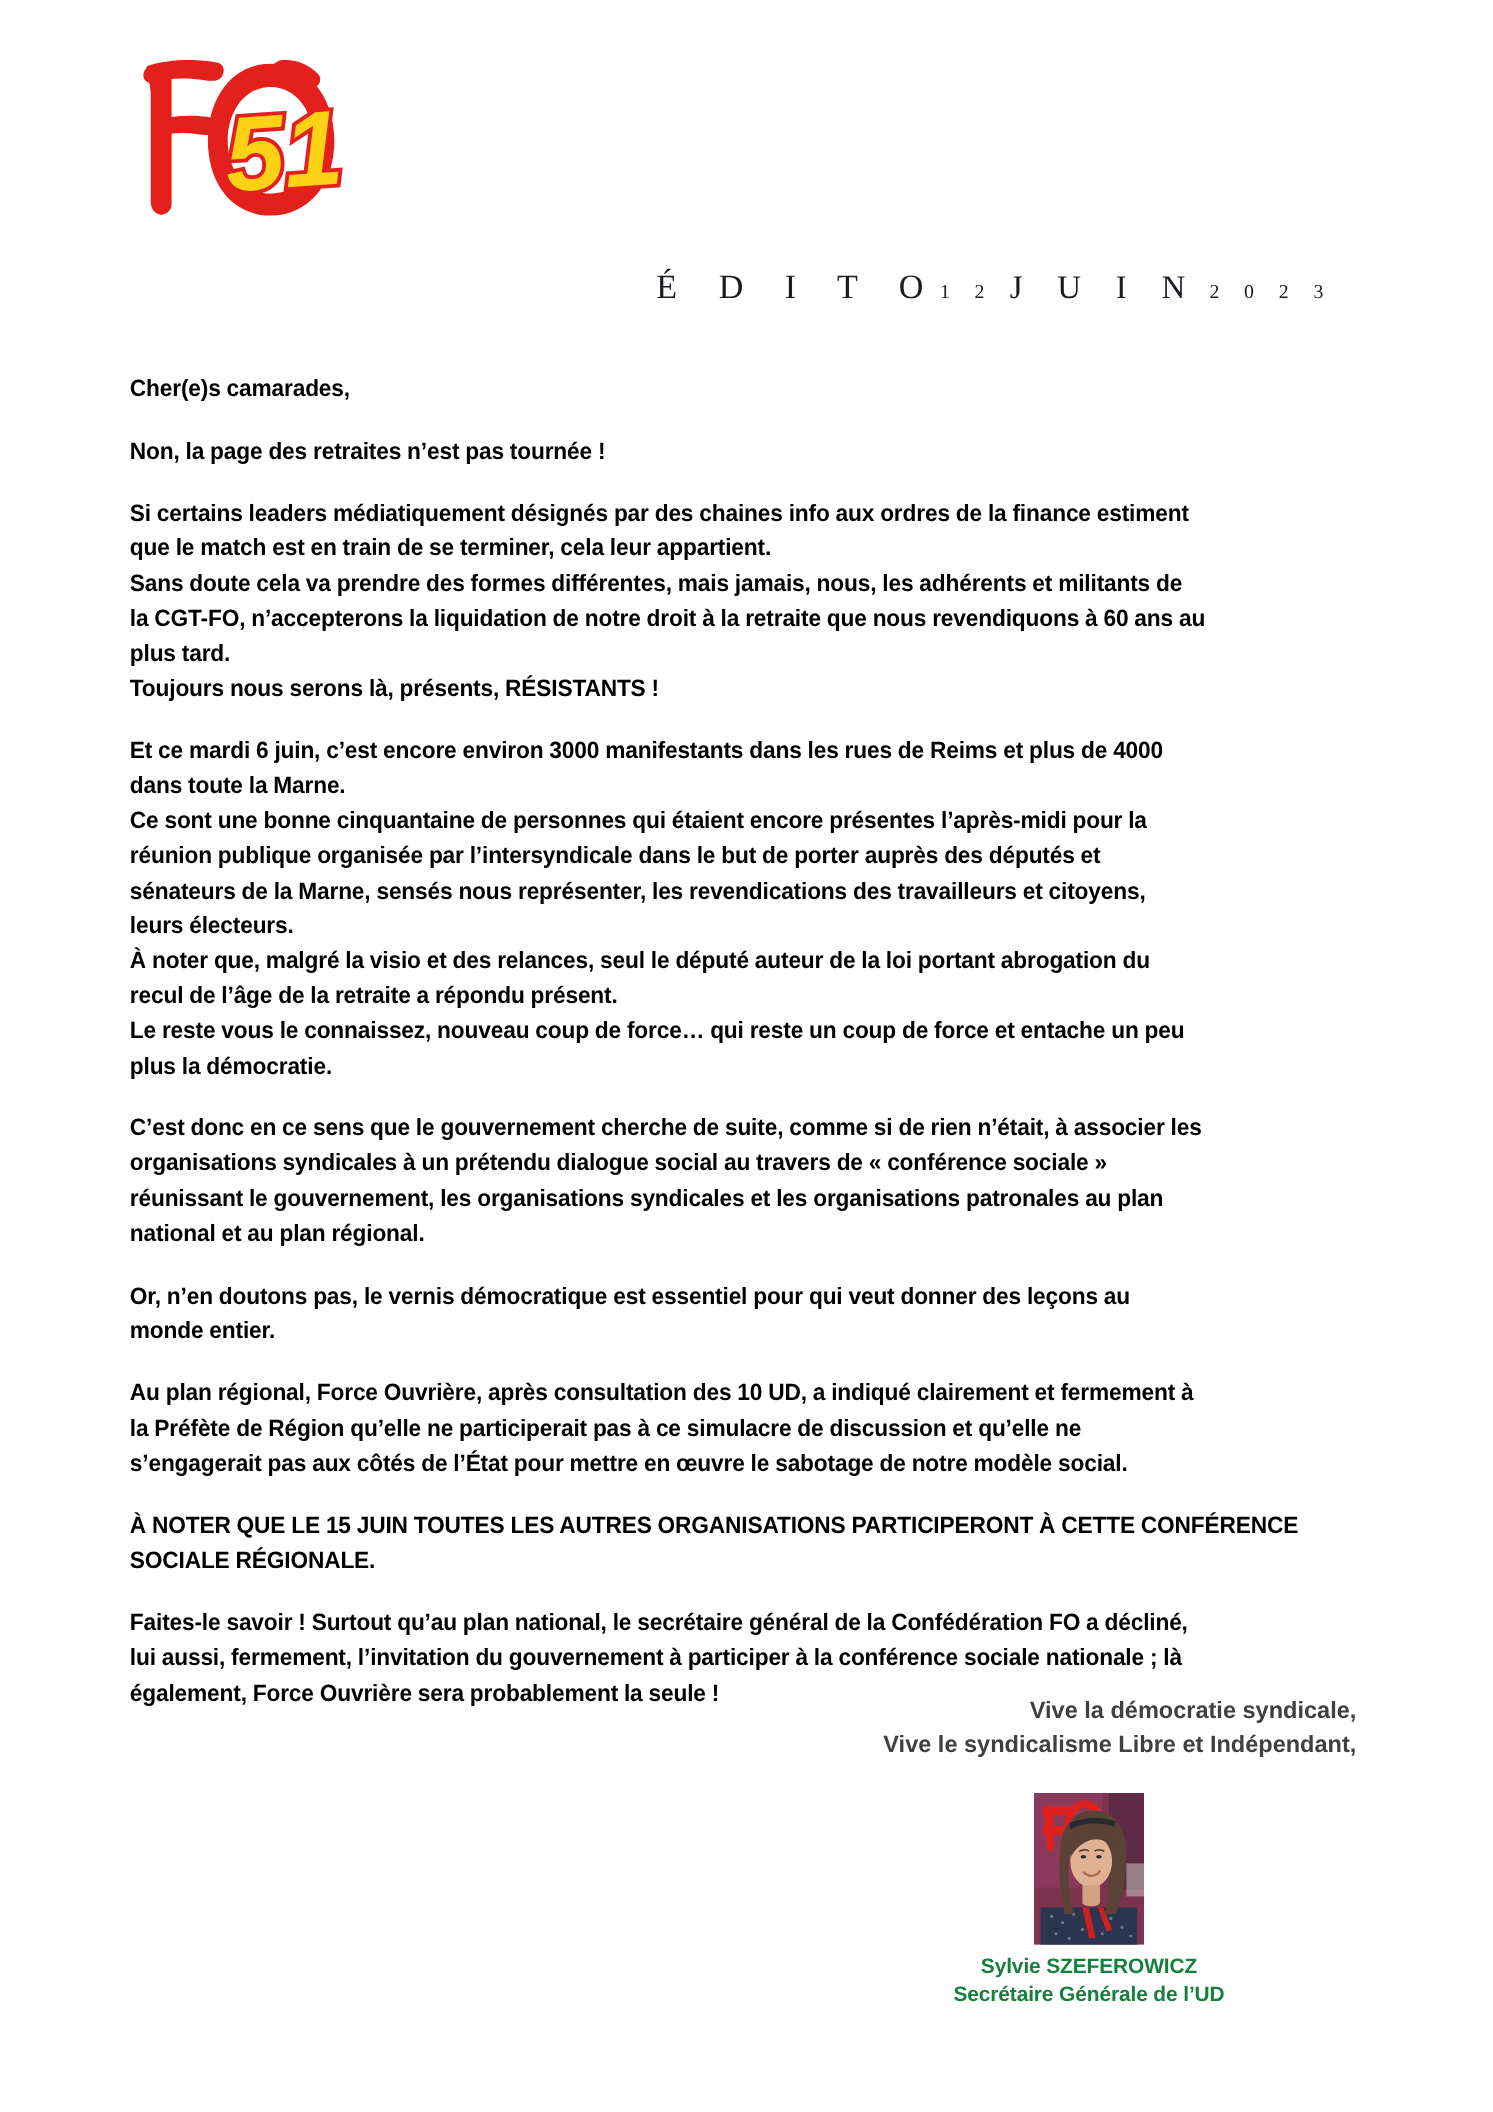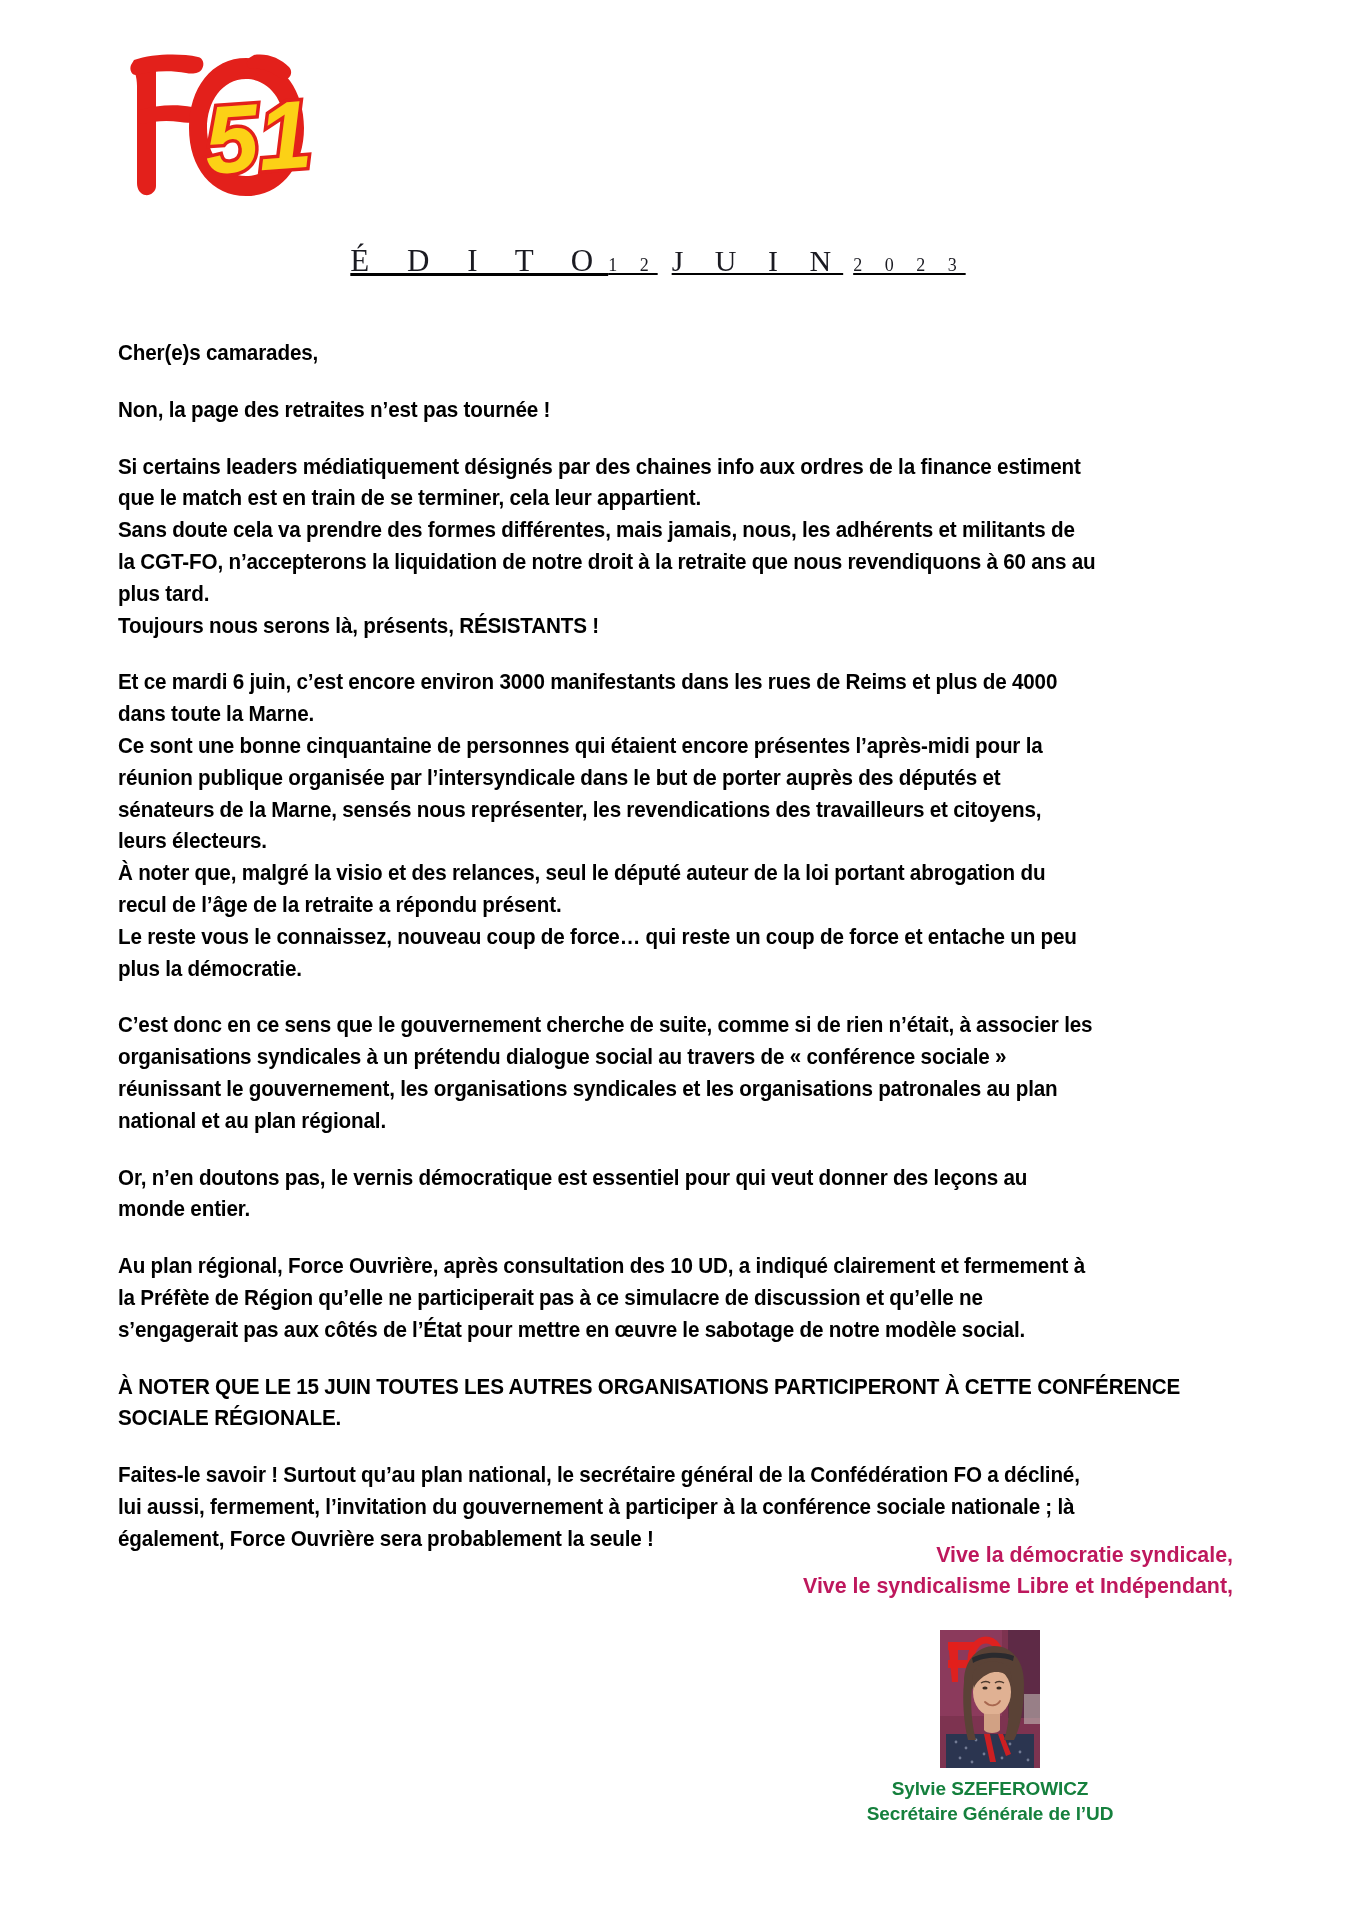--- a/index.html
+++ b/index.html
@@ -37,22 +37,21 @@
   .logo-svg { display: block; }
 
   .edito-row {
     position: absolute;
     left: 104px;
     top: 243px;
     width: 1130px;
     height: 40px;
     display: flex;
     align-items: baseline;
-    justify-content: center;
-    text-decoration: underline;
+    justify-content: flex-end;
   }
   .edito-label {
     font-family: "Liberation Serif", serif;
     font-size: 31px;
     letter-spacing: 15px;
     color: #1b1b22;
     font-weight: 400;
     white-space: nowrap;
   }
   .edito-date {
@@ -105,21 +104,21 @@
     left: 118px;
     top: 1540px;
     width: 1115px;
     text-align: right;
   }
   .slogan-line {
     font-family: "Liberation Sans Narrow", "Liberation Sans", sans-serif;
     font-weight: 700;
     font-size: 21.4px;
     line-height: 31px;
-    color: #be185d;
+    color: #404040;
     margin: 0;
   }
 
   
   .signature {
     position: absolute;
     left: 700px;
     top: 1630px;
     width: 580px;
     text-align: center;

